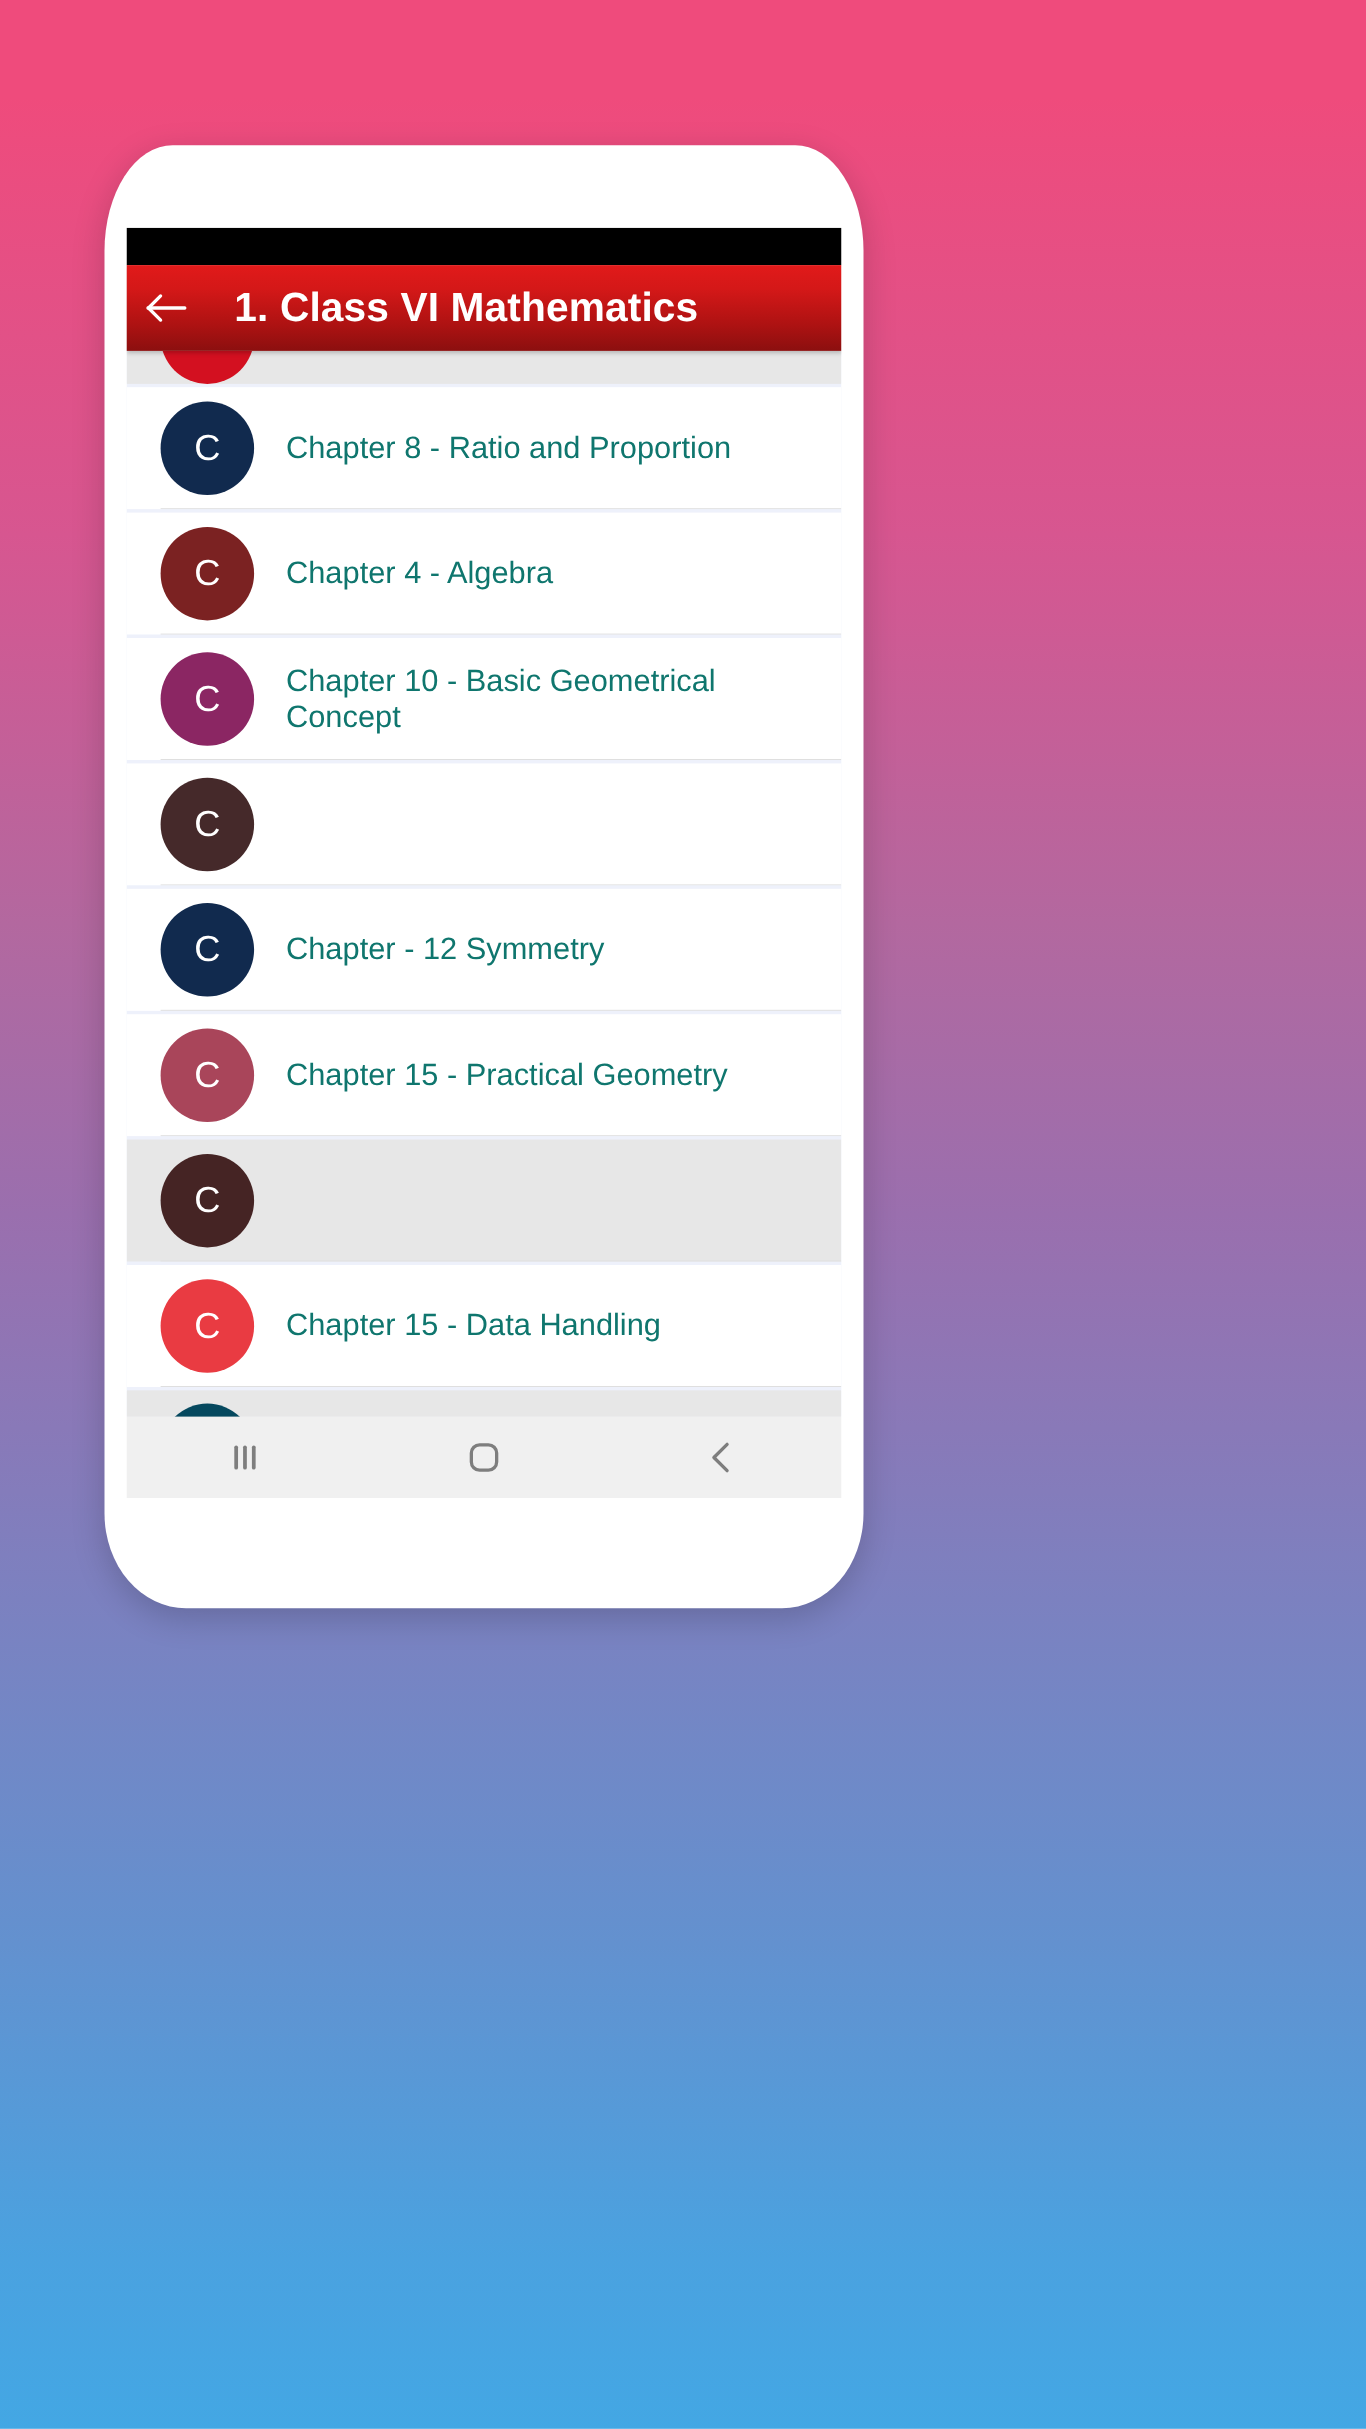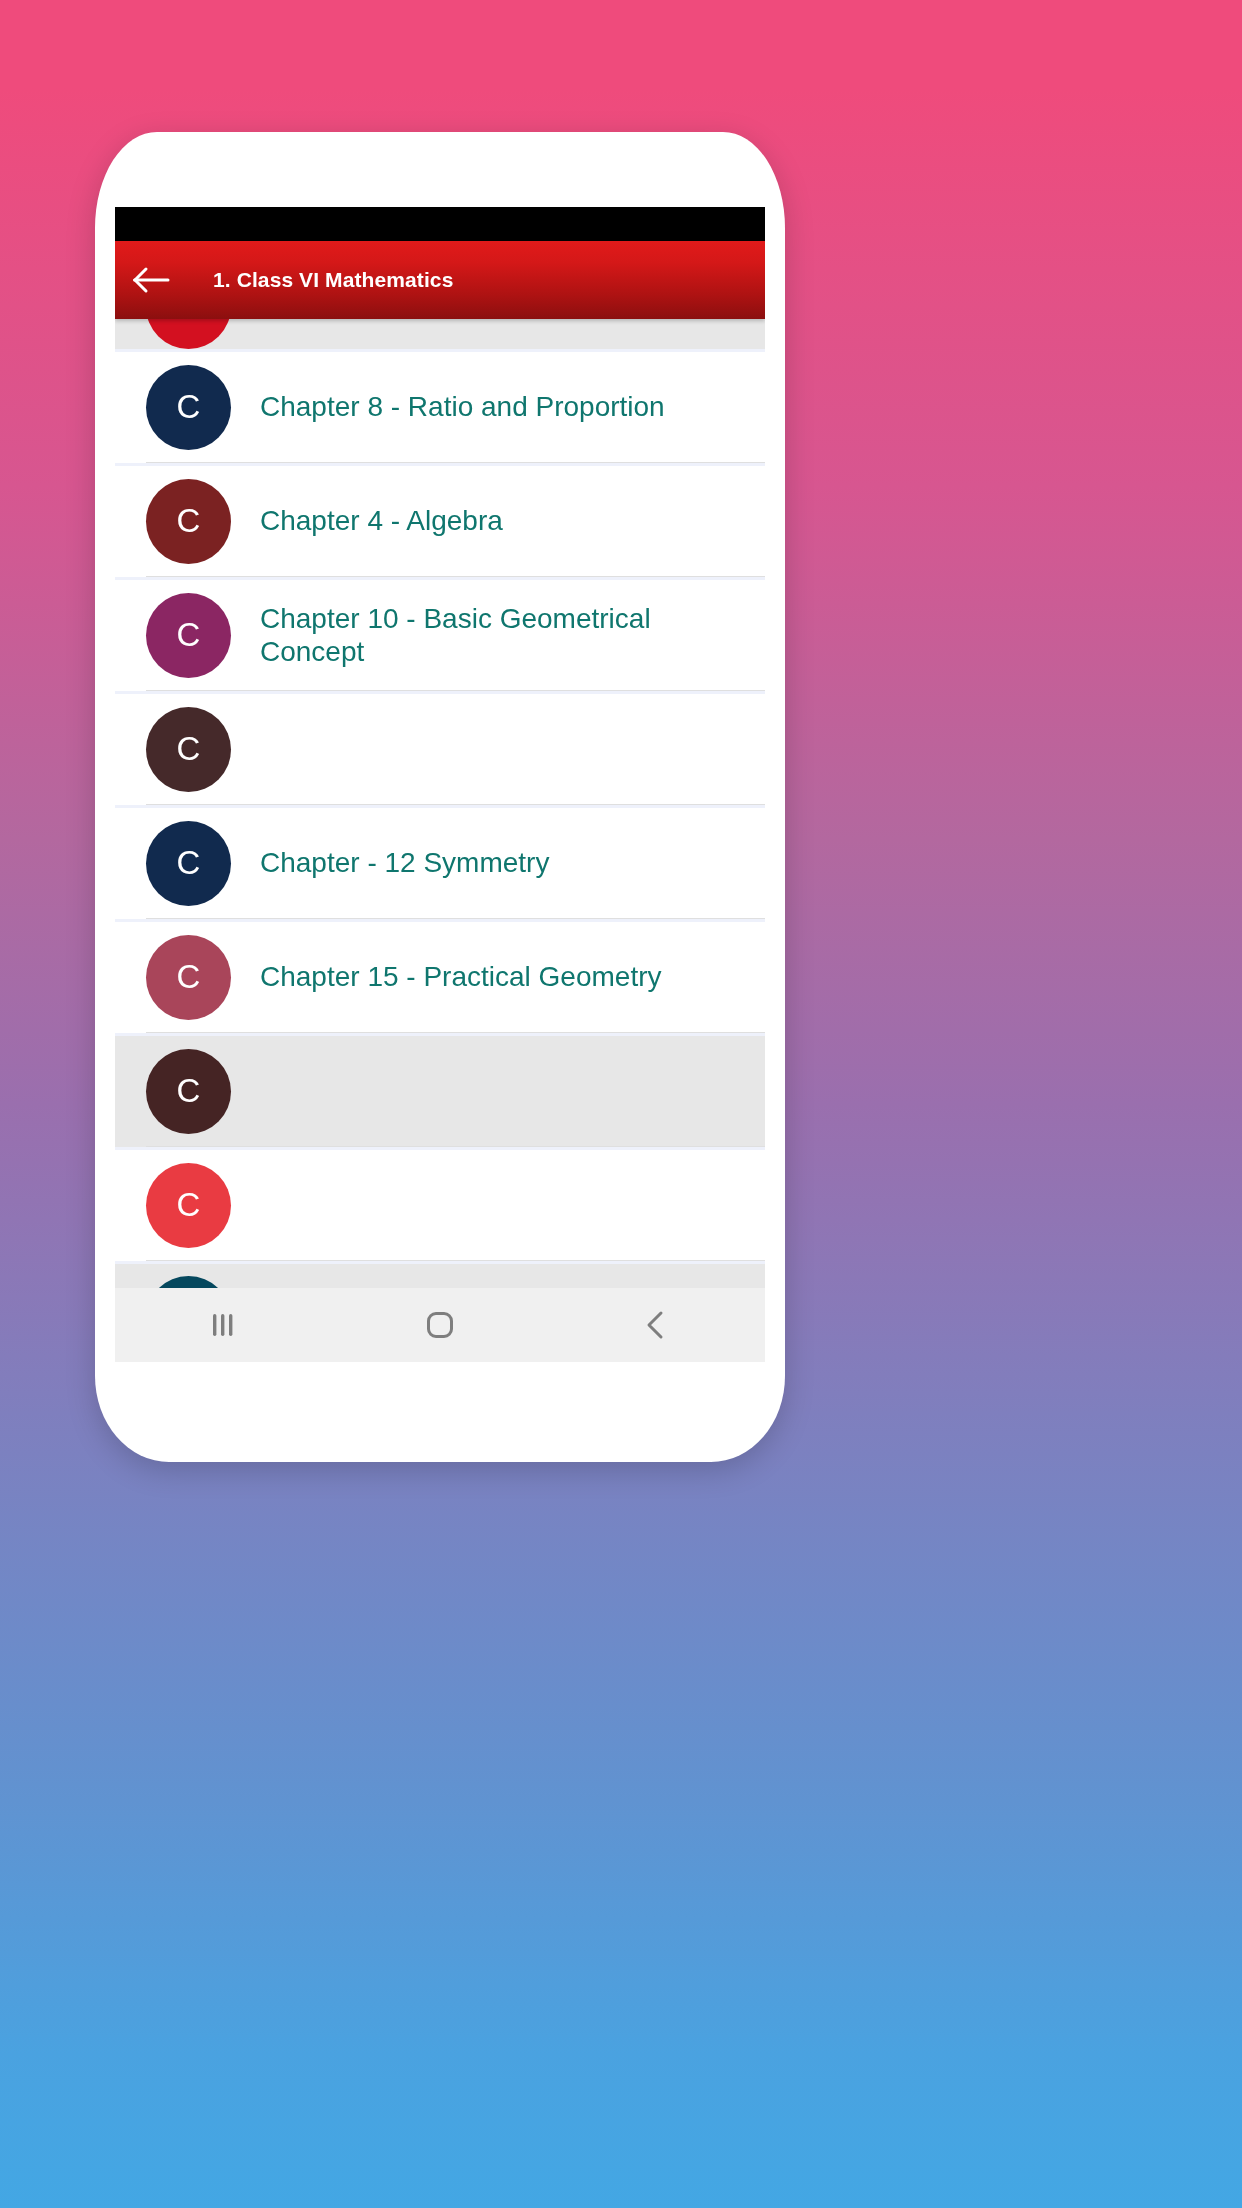--- a/index.html
+++ b/index.html
@@ -75,21 +75,21 @@
     display: flex;
     align-items: center;
     justify-content: center;
     flex: 0 0 auto;
     cursor: pointer;
   }
   #back-button svg { display: block; }
 
   #header-title {
     color: #ffffff;
-    font-size: 21px;
+    font-size: 37px;
     font-weight: bold;
     letter-spacing: 0.1px;
     white-space: nowrap;
     margin-left: 24px;
   }
 
   
   #chapter-list {
     flex: 1 1 auto;
     background: #eef1fb;
@@ -268,20 +268,21 @@
             </div>
           </div>
           <div class="list-row row-1line pressed">
             <div class="row-inner">
               <div class="avatar" style="background: rgb(69, 36, 36);">C</div>
             </div>
           </div>
           <div class="list-row row-1line">
             <div class="row-inner">
               <div class="avatar" style="background: rgb(233, 59, 66);">C</div>
+              <div class="row-label">Chapter 15 - Data Handling</div>
             </div>
           </div>
         </div>
 
       <div id="row-bottom-partial">
         <div class="avatar" style="background: rgb(5, 72, 94);">C</div>
       </div>
 
     </div>
 

